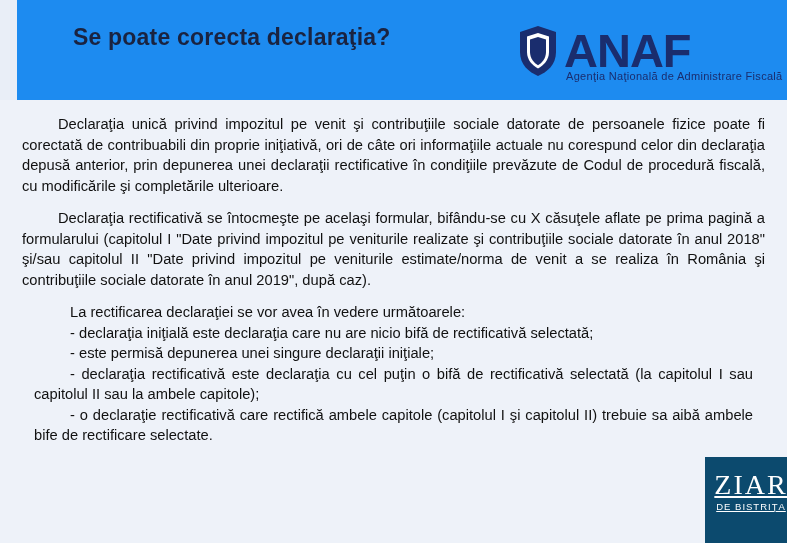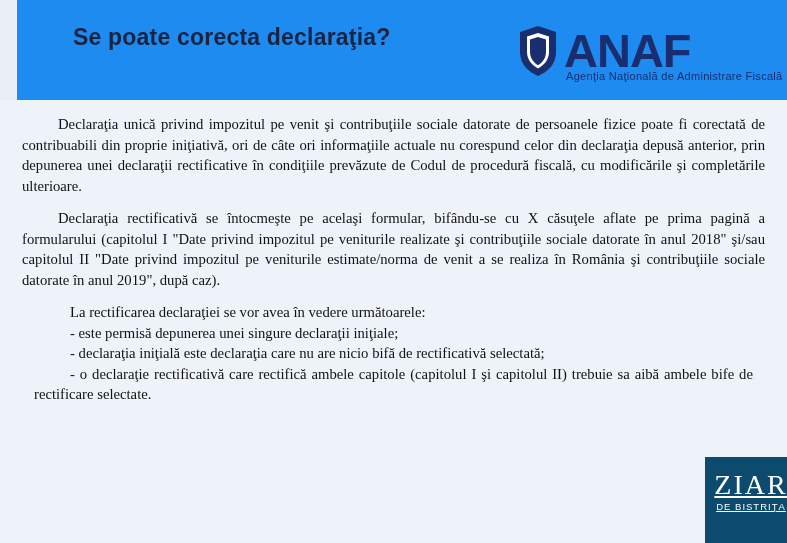--- a/index.html
+++ b/index.html
@@ -77,21 +77,20 @@
   
   .content {
     position: absolute;
     left: 0;
     top: 100px;
     width: 787px;
     height: 443px;
     background: #eef2f9;
     box-sizing: border-box;
     padding: 14px 22px 0 22px;
-    font-family: Liberation Serif, serif;
   }
   .edge-left {
     position: absolute;
     left: 0;
     top: 100px;
     width: 6px;
     height: 443px;
     background: #1d8bf0;
   }
   .edge-right {
@@ -170,22 +169,23 @@
 
   <div class="edge-left"></div>
   <div class="edge-right"></div>
 
   <div class="content">
     <p class="para">Declaraţia unică privind impozitul pe venit şi contribuţiile sociale datorate de persoanele fizice poate fi corectată de contribuabili din proprie iniţiativă, ori de câte ori informaţiile actuale nu corespund celor din declaraţia depusă anterior, prin depunerea unei declaraţii rectificative în condiţiile prevăzute de Codul de procedură fiscală, cu modificările şi completările ulterioare.</p>
     <p class="para">Declaraţia rectificativă se întocmeşte pe acelaşi formular, bifându-se cu X căsuţele aflate pe prima pagină a formularului (capitolul I "Date privind impozitul pe veniturile realizate şi contribuţiile sociale datorate în anul 2018" şi/sau capitolul II "Date privind impozitul pe veniturile estimate/norma de venit a se realiza în România şi contribuţiile sociale datorate în anul 2019", după caz).</p>
 
     <div class="bullet-block">
       <div class="bullet-line">La rectificarea declaraţiei se vor avea în vedere următoarele:</div>
+      <div class="bullet-line">- declaraţia iniţială este declaraţia care nu are nicio bifă de rectificativă selectată;</div>
       <div class="bullet-line">- este permisă depunerea unei singure declaraţii iniţiale;</div>
-      <div class="bullet-line">- declaraţia iniţială este declaraţia care nu are nicio bifă de rectificativă selectată;</div>
+      <div class="bullet-line">- declaraţia rectificativă este declaraţia cu cel puţin o bifă de rectificativă selectată (la capitolul I sau capitolul II sau la ambele capitole);</div>
       <div class="bullet-line">- o declaraţie rectificativă care rectifică ambele capitole (capitolul I şi capitolul II) trebuie sa aibă ambele bife de rectificare selectate.</div>
     </div>
   </div>
 
   <div class="watermark">
     <div class="wm-main">ZIAR</div>
     <div class="wm-sub">DE BISTRIŢA</div>
   </div>
 
 </div>

